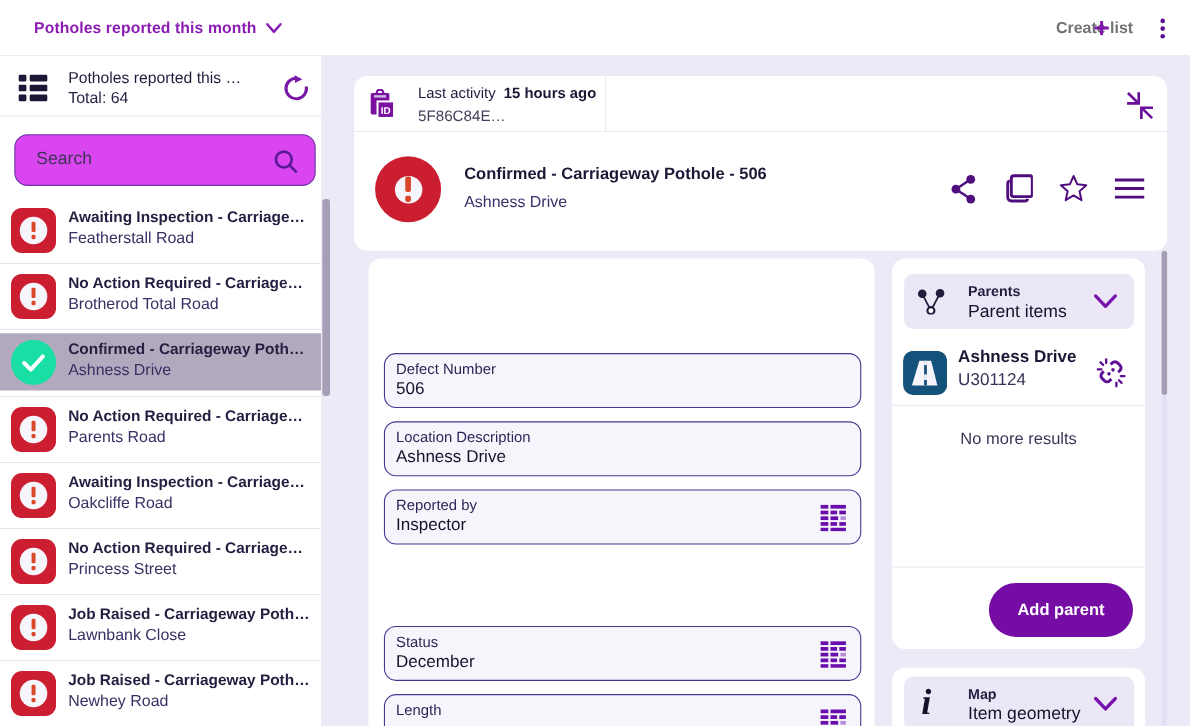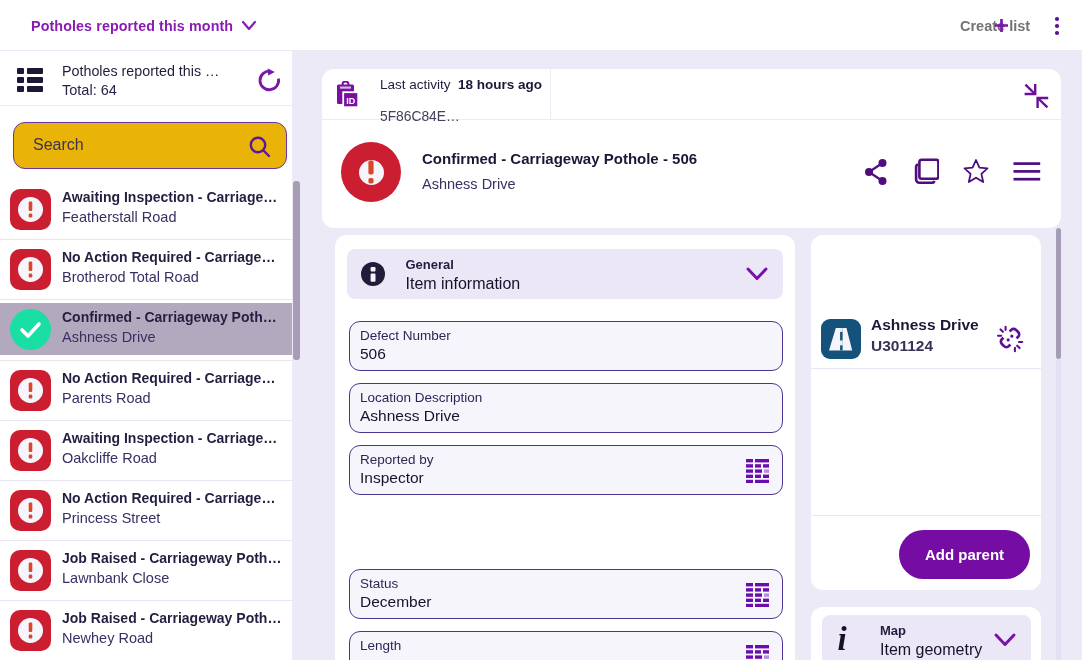--- a/index.html
+++ b/index.html
@@ -15,37 +15,37 @@
 
   
   .sidebar { position:absolute; left:0; top:51px; width:292px; height:609px; background:#ffffff; }
   .sb-track { position:absolute; left:292px; top:178px; width:8px; height:482px; background:#eceaf6; }
   .sb-thumb { position:absolute; left:292.5px; top:181px; width:7px; height:179px; background:#a79eb6; border-radius:3px; }
   .sb-head { position:absolute; left:0; top:0; width:292px; height:55px; border-bottom:1px solid #eceaf4; }
   .sb-head-icon { position:absolute; left:16px; top:15px; }
   .sb-head-title { position:absolute; left:62px; top:12px; font-size:14.3px; font-weight:normal; color:#221c3c; }
   .sb-head-total { position:absolute; left:62px; top:31px; font-size:14.5px; color:#2b2347; }
   .sb-refresh { position:absolute; left:257px; top:15px; }
-  .search { position:absolute; left:13px; top:71px; width:274px; height:47px; border:1.4px solid #6b33a4; border-radius:12px; background:#eab308; }
+  .search { position:absolute; left:13px; top:71px; width:274px; height:47px; border:1.4px solid #6b33a4; border-radius:12px; background:#d946ef; }
   .search span { position:absolute; left:19px; top:13px; font-size:16px; color:#3c3355; }
   .search svg { position:absolute; right:13px; top:11px; }
   .rows { position:absolute; left:0; top:129px; width:292px; }
   .row { position:relative; width:292px; height:60.2px; }
   .row .divider { position:absolute; left:0; bottom:0; width:292px; height:1px; background:#e9e6f3; }
   .row .ric { position:absolute; left:10px; top:9px; }
   .row .rtitle { position:absolute; left:62px; top:9px; width:223px; font-size:14px; font-weight:bold; color:#251e40; white-space:nowrap; overflow:hidden; text-overflow:ellipsis; }
   .row .rsub { position:absolute; left:62px; top:29px; font-size:14.5px; color:#3a2f63; }
   .row.sel::before { content:""; position:absolute; left:0; top:2.5px; width:292px; height:52.5px; background:#b3a9be; }
   .activity { position:absolute; left:322px; top:69px; width:739px; height:159px; background:#ffffff; border-radius:12px; }
   .act-vline { position:absolute; left:228px; top:0; width:1px; height:50px; background:#eceaf4; }
   .act-hline { position:absolute; left:0; top:50px; width:739px; height:1px; background:#eceaf4; }
   .act-clip { position:absolute; left:13px; top:12px; }
   .act-l1 { position:absolute; left:58px; top:8px; font-size:13.5px; color:#221c3c; }
   .act-l1 b { color:#1d1736; }
-  .act-l2 { position:absolute; left:58px; top:28.5px; font-size:13.8px; color:#45405c;margin-top:11px; }
+  .act-l2 { position:absolute; left:58px; top:28.5px; font-size:13.8px; color:#45405c; }
   .act-collapse { position:absolute; left:1023px; top:83px; }
   .bigred { position:absolute; left:341px; top:142px; width:60px; height:60px; border-radius:50%; background:#cb1f31; }
   .bigred .inner { position:absolute; left:17.5px; top:17.5px; width:25px; height:25px; border-radius:50%; background:#f7f5fc; }
   .bigred .ex { position:absolute; left:0; top:0; width:60px; height:60px; }
   .item-title { position:absolute; left:422px; top:149.5px; font-size:15px; font-weight:bold; color:#1d1736; }
   .item-sub { position:absolute; left:422px; top:176px; font-size:14.5px; color:#3a2f66; }
   .hicons { position:absolute; top:158px; }
 
   
   .card { position:absolute; background:#ffffff; border-radius:12px; }
@@ -60,21 +60,21 @@
   .gstrip { left:12px; top:14px; width:436px; height:50px; }
   .field { position:absolute; left:14px; width:434px; height:50px; border:1.5px solid #4b3591; border-radius:11px; background:#f7f5fc; }
   .field .flabel { position:absolute; left:10px; top:6px; font-size:13.5px; color:#2f2456; }
   .field .fvalue { position:absolute; left:10px; top:23px; font-size:15.5px; color:#17122b; }
   .field .ficon { position:absolute; right:12px; top:12px; }
 
   .pstrip { left:10.5px; top:13.5px; width:209px; height:50px; }
   .parent-row { position:absolute; left:0; top:78px; width:230px; height:55px; }
   .parent-row .pic { position:absolute; left:10px; top:5.5px; }
   .parent-row .pt { position:absolute; left:60px; top:3px; font-size:15.5px; font-weight:bold; color:#1d1736; }
-  .parent-row .ps { position:absolute; left:60px; top:24px; font-size:15.5px; color:#3a3158;font-weight:bold; }
+  .parent-row .ps { position:absolute; left:60px; top:24px; font-size:15.5px; color:#3a3158; }
   .parent-row .unlink { position:absolute; left:185px; top:11px; }
   .p-div1 { position:absolute; left:0; top:133px; width:230px; height:1px; background:#e9e6f3; }
   .nomore { position:absolute; left:0; top:156px; width:230px; text-align:center; font-size:15px; color:#3d3558; }
   .p-div2 { position:absolute; left:0; top:280px; width:230px; height:1px; background:#e9e6f3; }
   .addparent { position:absolute; left:88px; top:294.5px; width:131px; height:49.5px; background:#750da4; border-radius:25px; color:#ffffff; font-size:15px; font-weight:bold; text-align:center; line-height:49.5px; }
 
   .mstrip { left:10.5px; top:8px; width:209px; height:50px; }
   .mapi { position:absolute; left:16px; top:6px; font-family:"Liberation Serif", serif; font-style:italic; font-weight:bold; font-size:33px; color:#16112a; }
 
   .main-thumb { position:absolute; left:1055.5px; top:228px; width:5px; height:131px; background:#a59cb6; border-radius:2.5px; }
@@ -220,21 +220,21 @@
   <div class="activity">
     <div class="act-vline"></div>
     <div class="act-hline"></div>
     <svg class="act-clip" width="24" height="28" viewBox="0 0 24 28">
       <rect x="2" y="3.5" width="17" height="19.5" rx="1.5" fill="#7b10a0"></rect>
       <path d="M7.5 4.5 v-1 a3 3 0 0 1 6 0 v1" fill="none" stroke="#7b10a0" stroke-width="2"></path>
       <rect x="5" y="5.5" width="11" height="2.2" fill="#c9bfdc"></rect>
       <rect x="8.2" y="11.2" width="15" height="15" fill="#7b10a0" stroke="#ffffff" stroke-width="1.8"></rect>
       <text x="15.7" y="22.6" font-size="9" font-weight="bold" fill="#ffffff" text-anchor="middle" font-family="Liberation Sans, sans-serif">ID</text>
     </svg>
-    <div class="act-l1">Last activity&nbsp; <b>18 hours ago</b></div>
+    <div class="act-l1">Last activity&nbsp; <b>15 hours ago</b></div>
     <div class="act-l2">5F86C84E…</div>
   </div>
   <svg class="act-collapse" width="26" height="26" viewBox="0 0 26 26">
     <g stroke="#6a0f9a" stroke-width="2.4" fill="none">
       <path d="M12.2 0.9 V11 H1.6"></path>
         <path d="M2.4 1.6 L11 10"></path>
       <path d="M14.6 25.1 V15 H25.2"></path>
         <path d="M24.4 24.4 L15.8 16"></path>
     </g>
   </svg>
@@ -265,32 +265,20 @@
     </svg>
   <svg class="hicons" style="left:1013px" width="28" height="28" viewBox="0 0 28 28">
       <g stroke="#4f0d7e" stroke-width="2.7">
         <path d="M0.5 5.6 H27.2"></path>
         <path d="M0.5 13.4 H27.2"></path>
         <path d="M0.5 21.2 H27.2"></path>
       </g>
     </svg>
 
   <div class="card leftcard">
-    <div class="strip gstrip">
-      <svg style="position:absolute;left:13.5px;top:13px" width="24" height="24" viewBox="0 0 24 24">
-          <circle cx="12" cy="12" r="12" fill="#221b3a"></circle>
-          <rect x="9.6" y="4.9" width="4.9" height="4.5" rx="1" fill="#f6f4fb"></rect>
-          <rect x="9.6" y="11.4" width="4.9" height="8.3" rx="1" fill="#f6f4fb"></rect>
-        </svg>
-      <div class="s1">General</div>
-      <div class="s2">Item information</div>
-      <svg class="chev" width="24" height="16" viewBox="0 0 24 16">
-          <path d="M3 3 L12 12.5 L21 3" fill="none" stroke="#7712ab" stroke-width="3" stroke-linecap="round" stroke-linejoin="round"></path>
-        </svg>
-    </div>
     <div class="field" style="top:86px">
         <div class="flabel">Defect Number</div>
         <div class="fvalue">506</div>
       </div>
     <div class="field" style="top:148px">
         <div class="flabel">Location Description</div>
         <div class="fvalue">Ashness Drive</div>
       </div>
     <div class="field" style="top:210px">
         <div class="flabel">Reported by</div>
@@ -350,20 +338,33 @@
             <rect x="10" y="16.6" width="6" height="3.4"></rect>
             <rect x="18" y="16.6" width="6" height="3.4"></rect>
             <rect x="1" y="21.8" width="7" height="3.4"></rect>
             <rect x="10" y="21.8" width="14" height="3.4"></rect>
           </g>
         </svg>
     </div>
   </div>
 
   <div class="card rightcard">
+    <div class="strip pstrip">
+      <svg style="position:absolute;left:11px;top:12px" width="28" height="25" viewBox="0 0 28 25">
+          <path d="M5.4 6.1 L13.3 21.4 M21.6 5.6 L13.3 21.4" stroke="#221b3a" stroke-width="1.6"></path>
+          <circle cx="5.4" cy="6.1" r="3.9" fill="#221b3a"></circle>
+          <circle cx="21.6" cy="5.6" r="3.9" fill="#221b3a"></circle>
+          <circle cx="13.3" cy="21.4" r="3.2" fill="#ffffff" stroke="#221b3a" stroke-width="1.9"></circle>
+        </svg>
+      <div class="s1">Parents</div>
+      <div class="s2">Parent items</div>
+      <svg class="chev" width="24" height="16" viewBox="0 0 24 16">
+          <path d="M3 3 L12 12.5 L21 3" fill="none" stroke="#7712ab" stroke-width="3" stroke-linecap="round" stroke-linejoin="round"></path>
+        </svg>
+    </div>
     <div class="parent-row">
       <svg class="pic" width="40" height="40" viewBox="0 0 40 40">
           <rect width="40" height="40" rx="9" fill="#14517b"></rect>
           <path d="M14.8 9 H25.5 L31.2 31.4 H8 Z" fill="#f6f4fb"></path>
           <rect x="19.1" y="9" width="2.5" height="22.4" fill="#14517b"></rect>
           <rect x="19.1" y="9" width="2.5" height="3.9" fill="#f6f4fb"></rect>
           <rect x="19.1" y="21.4" width="2.5" height="5" fill="#f6f4fb"></rect>
         </svg>
       <div class="pt">Ashness Drive</div>
       <div class="ps">U301124</div>
@@ -380,20 +381,21 @@
           <path d="M9.6 2.7 V6"></path>
             <path d="M4.5 5.4 L6.9 7.8"></path>
             <path d="M2 11.8 H5.3"></path>
           <path d="M22.9 18 H26.2"></path>
             <path d="M21.2 21.7 L23.6 24.1"></path>
             <path d="M18.9 23.9 V27.2"></path>
         </g>
       </svg>
     </div>
     <div class="p-div1"></div>
+    <div class="nomore">No more results</div>
     <div class="p-div2"></div>
     <div class="addparent">Add parent</div>
   </div>
 
   <div class="card mapcard">
     <div class="strip mstrip">
       <div class="mapi">i</div>
       <div class="s1">Map</div>
       <div class="s2">Item geometry</div>
       <svg class="chev" width="24" height="16" viewBox="0 0 24 16">

